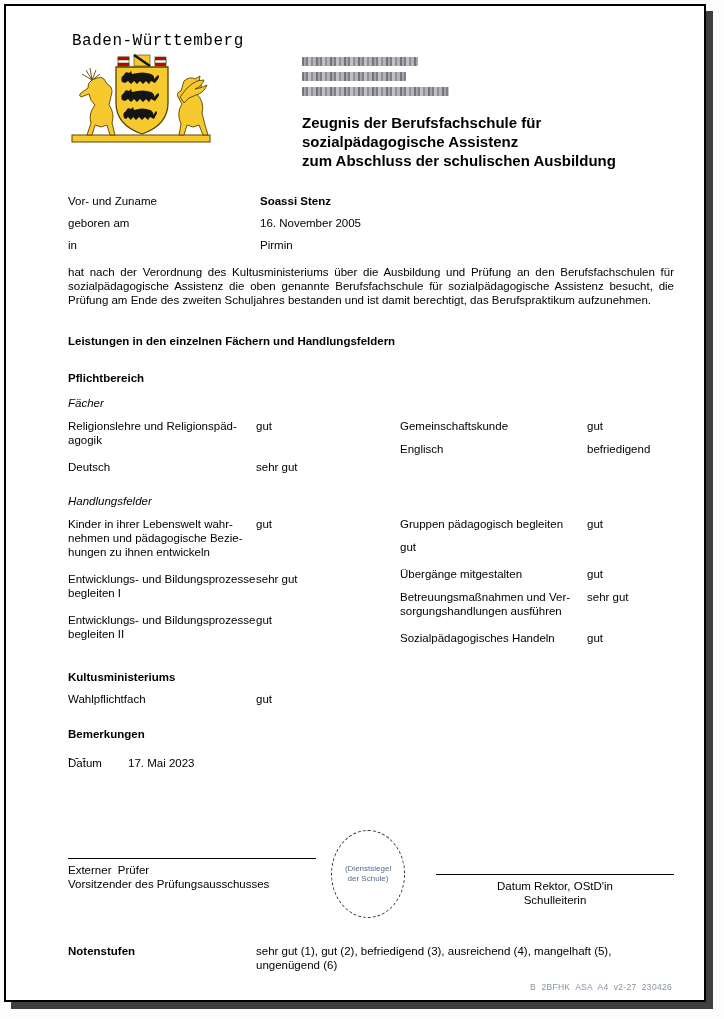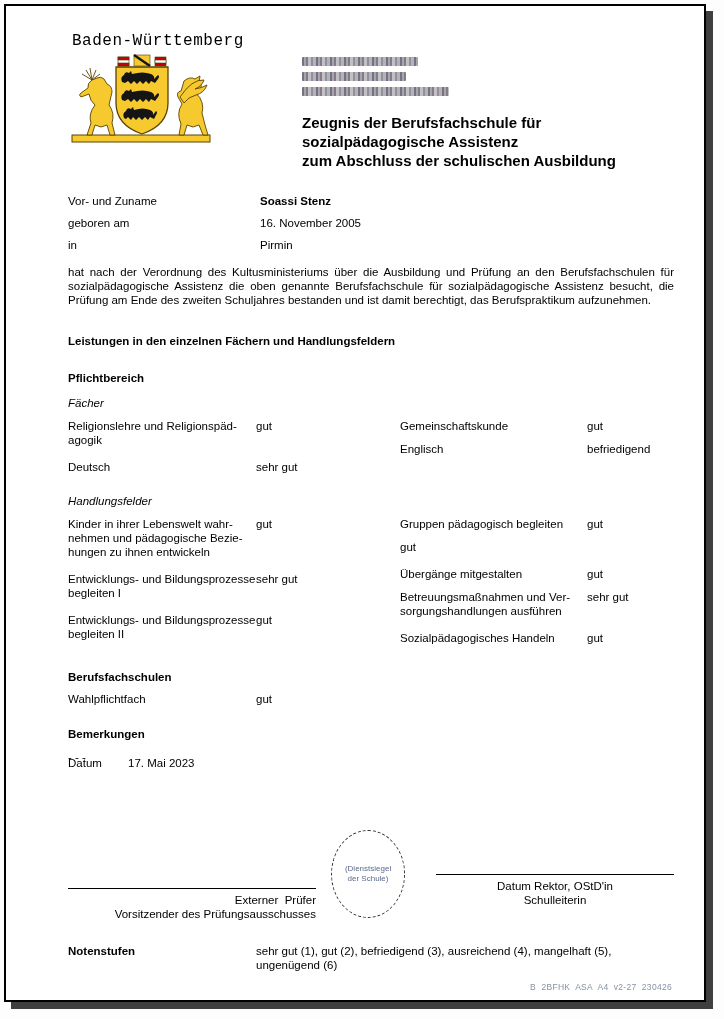--- a/index.html
+++ b/index.html
@@ -51,21 +51,21 @@
   .datum-row { position:absolute; left:62px; top:750px; display:flex; }
   .datum-label { width:60px; flex:0 0 60px; }
 
   .sig-area { position:absolute; left:62px; right:30px; top:822px; height:100px; }
   .seal {
     position:absolute; left:50%; transform:translateX(-54%); top:2px;
     width:74px; height:88px; border:1.5px dashed #2a2a2a; border-radius:50%;
     display:flex; flex-direction:column; align-items:center; justify-content:center;
     font-size:8px; line-height:10px; color:#5b6b8c; text-align:right;
   }
-  .sig-left  { position:absolute; left:0; top:60px; width:248px; text-align:right; }
+  .sig-left  { position:absolute; left:0; top:30px; width:248px; text-align:left; }
   .sig-right { position:absolute; right:0; top:46px; width:238px; text-align:center; }
   .sig-line { border-top:1.5px solid #000; margin-bottom:4px; }
   .sig-keep-space { white-space:pre; }
 
   .noten-row { position:absolute; left:62px; right:30px; top:938px; display:flex; }
   .noten-label { width:188px; flex:0 0 188px; font-weight:bold; }
   .form-code { position:absolute; right:32px; top:974px; font-size:8.5px; color:#8593a5; letter-spacing:.3px; white-space:pre; }
 </style>
 </head>
 <body>
@@ -207,21 +207,21 @@
           <div class="glabel-r">Betreuungsmaßnahmen und Ver­sorgungshandlungen ausführen</div>
           <div class="ggrade">sehr gut</div>
         </div>
         <div class="grow band-gap">
           <div class="glabel-r">Sozialpädagogisches Handeln</div>
           <div class="ggrade">gut</div>
         </div>
       </div>
     </div>
 
-    <div class="wahl-head">Berufsfachschulen</div>
+    <div class="wahl-head">Kultusministeriums</div>
     <div class="wahl-row">
       <div class="glabel-l">Wahlpflichtfach</div>
       <div class="ggrade">gut</div>
     </div>
 
     <div class="bem-head">Bemerkungen</div>
     <div class="bem-val">- - -</div>
 
     <div class="datum-row">
       <div class="datum-label">Datum</div>

